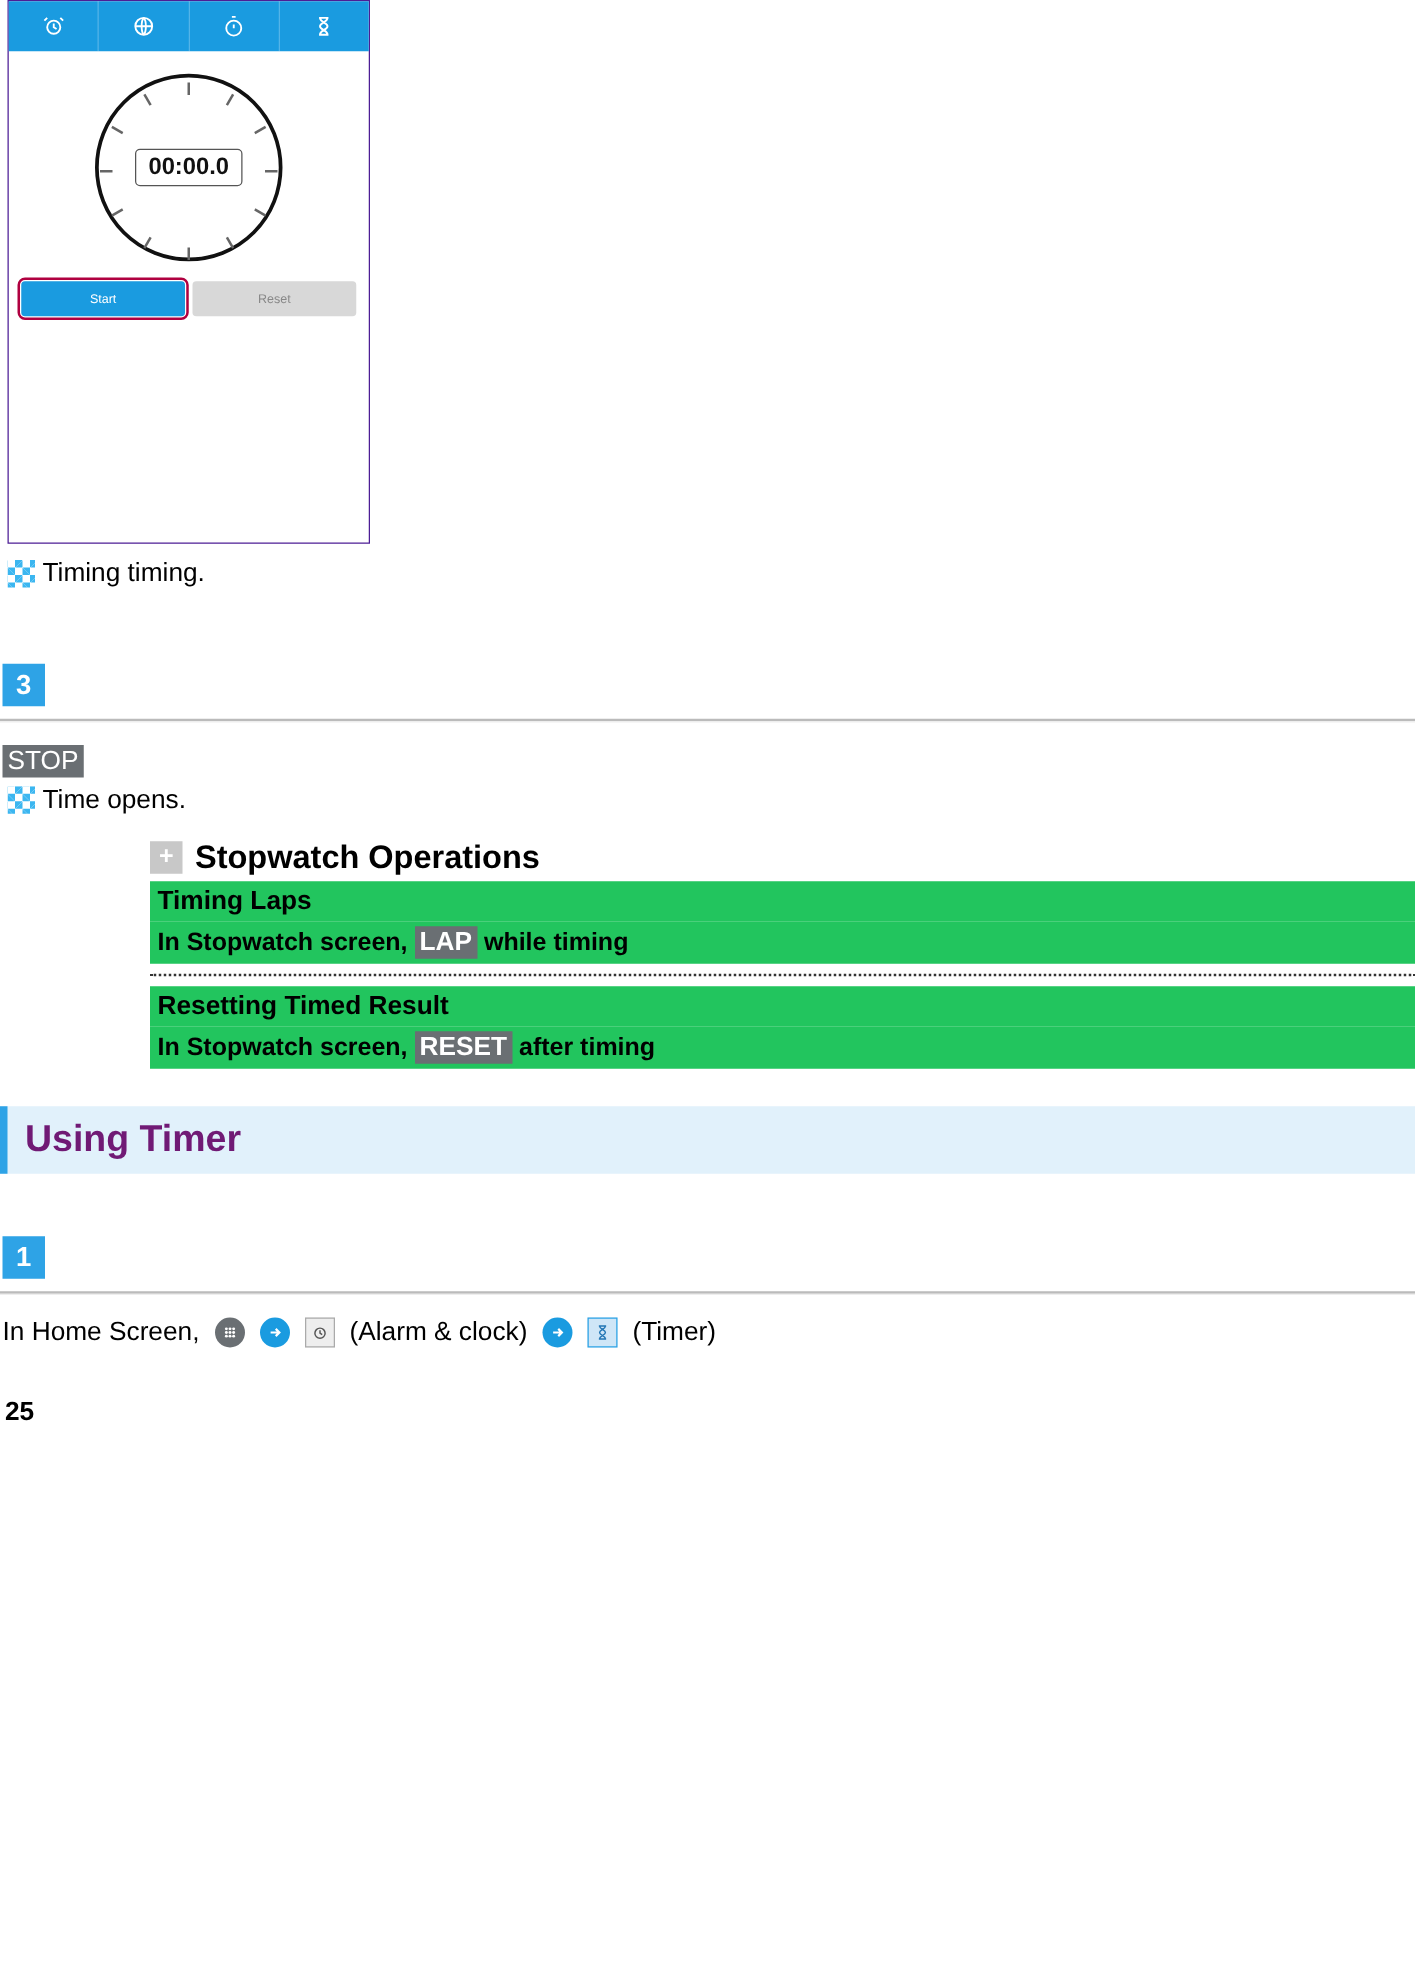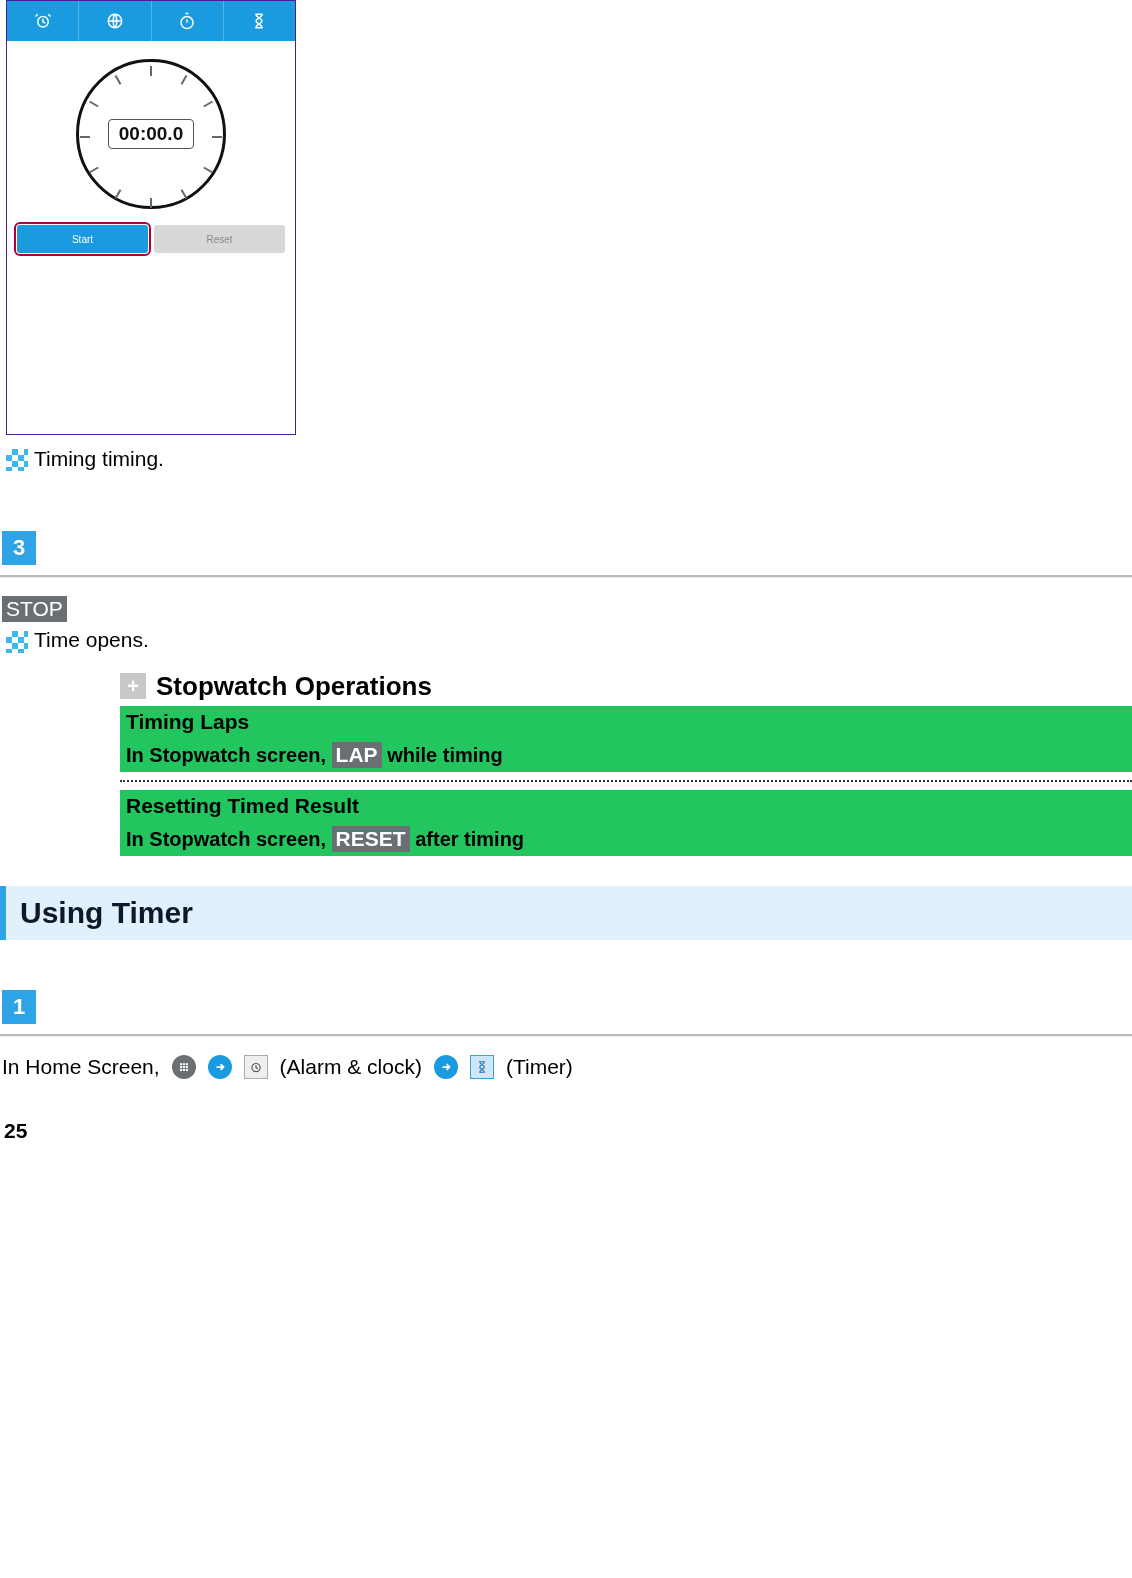--- a/index.html
+++ b/index.html
@@ -165,21 +165,21 @@
     border: none;
     border-top: 2px dotted #333;
     margin: 8px 0;
   }
   .section-header {
     background: #e1f1fb;
     border-left: 6px solid #2ea3e6;
     padding: 10px 14px;
     font-size: 30px;
     font-weight: bold;
-    color: #0f172a;
+    color: #701a75;
     margin: 22px 0 20px 0;
   }
   .flow-line {
     margin: 10px 0 40px 2px;
     font-size: 21px;
     display: flex;
     align-items: flex-end;
     flex-wrap: wrap;
     gap: 12px;
   }

